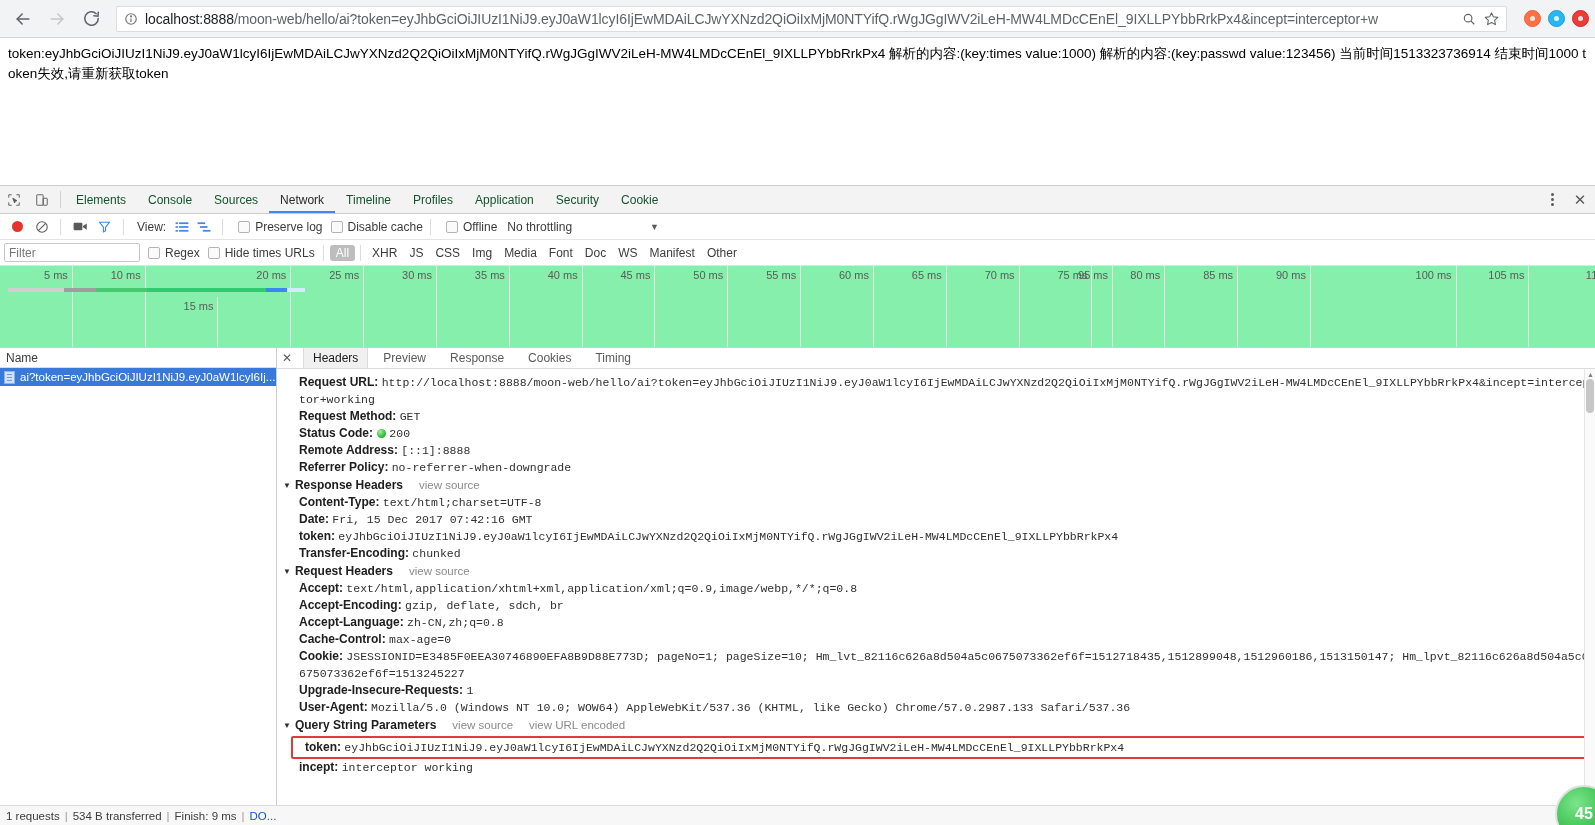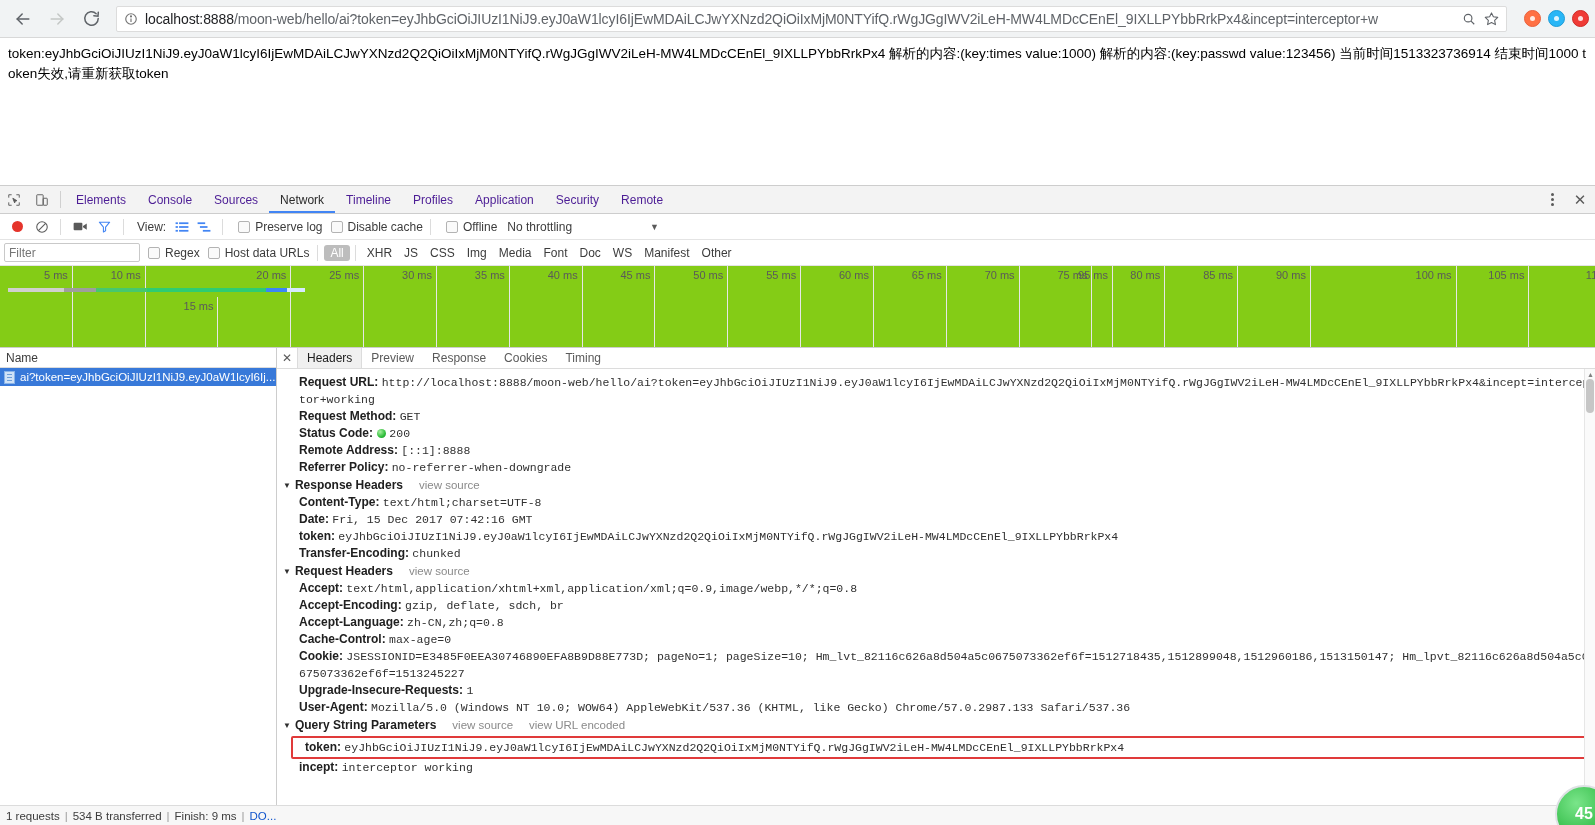--- a/index.html
+++ b/index.html
@@ -82,21 +82,21 @@
     height: 28px; display: flex; align-items: stretch;
     border-bottom: 1px solid #cdcdcd; background: #f3f3f3;
   }
   .dt-iconbtn {
     width: 28px; display:flex; align-items:center; justify-content:center;
     color:#5a5a5a;
   }
   .dt-sep { width:1px; background:#d0d0d0; margin:5px 4px; }
   .dt-tab {
     padding: 0 11px; display:flex; align-items:center;
-    font-size: 12px; color:#4c1d95; white-space:nowrap;
+    font-size: 12px; color:#14532d; white-space:nowrap;
   }
   .dt-tab.active { color:#2a2a2a; box-shadow: inset 0 -2px 0 #4285f4; }
   .dt-tabbar-right { margin-left:auto; display:flex; align-items:center; }
   .kebab { width: 26px; display:flex; flex-direction:column; align-items:center; justify-content:center; gap:2px; }
   .kebab i { width:3px; height:3px; background:#5a5a5a; border-radius:50%; display:block; }
   .closex { width:30px; display:flex; align-items:center; justify-content:center; color:#5a5a5a; font-size:15px; }
 
   
   .net-toolbar {
     height: 26px; display:flex; align-items:center;
@@ -126,21 +126,21 @@
     background:#fff;
   }
   .ftype {
     font-size:12px; color:#3c3c3c; padding: 1px 6px; border-radius:3px; white-space:nowrap;
   }
   .ftype.active { background:#bdbdbd; color:#fff; }
 
   
   .overview {
     height: 82px; border-bottom: 1px solid #cdcdcd; position: relative;
-    background:#84cc16; overflow:hidden;
+    background:#86efac; overflow:hidden;
   }
   .ov-ruler { position:absolute; top:0; left:0; right:0; height:22px; }
   .ov-tick {
     position:absolute; top:0; height:82px; border-right:1px solid #e6e6e6;
   }
   .ov-tick span {
     position:absolute; right:4px; top:3px; font-size:11px; color:#5a5a5a; white-space:nowrap;
   }
   .ov-band { position:absolute; left:0; height:4px; top:22px; }
   .ov-seg { position:absolute; height:4px; top:0; }
@@ -158,21 +158,21 @@
     margin-right:5px; flex:none; position:relative;
   }
   .doc-ico::before { content:""; position:absolute; top:2px; left:2px; right:2px; height:1px; background:#6f9fd8; box-shadow:0 3px 0 #6f9fd8, 0 6px 0 #6f9fd8; }
 
   .detail { flex:1; display:flex; flex-direction:column; min-width:0; background:#fff; }
   .detail-tabs {
     height:21px; display:flex; align-items:stretch; border-bottom:1px solid #dcdcdc; background:#fff;
   }
   .dtab-x { width:20px; display:flex; align-items:center; justify-content:center; color:#5a5a5a; font-size:12px; }
   .dtab {
-    padding: 0 9px; display:flex; align-items:center; font-size:12px; color:#5a5a5a; white-space:nowrap;
+    padding: 0 9px; display:flex; align-items:center; font-size:12px; color:#5a5a5a; white-space:nowrap;margin-left:6px;
   }
   .dtab.active { background:#f0f0f0; color:#202020; border-left:1px solid #dcdcdc; border-right:1px solid #dcdcdc; }
 
   .detail-body {
     flex:1; overflow:hidden; position:relative;
     padding: 5px 0 0 0; font-size: 12px; color:#202020;
   }
   .hgroup { margin-bottom: 1px; }
   .grp-title {
     display:flex; align-items:center; font-weight:bold; font-size:12px;
@@ -304,21 +304,21 @@
       <div class="dt-tab">
           <span>Profiles</span>
         </div>
       <div class="dt-tab">
           <span>Application</span>
         </div>
       <div class="dt-tab">
           <span>Security</span>
         </div>
       <div class="dt-tab">
-          <span>Remote</span>
+          <span>Cookie</span>
         </div>
 
       <div class="dt-tabbar-right">
         <div class="dt-sep"></div>
         <div class="kebab">
             <i></i>
             <i></i>
             <i></i>
           </div>
         <div class="closex">✕</div>
@@ -383,21 +383,21 @@
     </div>
 
     <div class="filter-row">
       <input class="filter-input" type="text" placeholder="Filter" style="">
       <label class="tb-check">
         <span class="cb"></span>
           <span>Regex</span>
       </label>
       <label class="tb-check">
         <span class="cb"></span>
-          <span>Host data URLs</span>
+          <span>Hide times URLs</span>
       </label>
       <div class="vsep" style="margin:0 6px 0 8px;"></div>
       <span class="ftype active">All</span>
       <div class="vsep" style="margin:0 5px;"></div>
       <span class="ftype">XHR</span>
       <span class="ftype">JS</span>
       <span class="ftype">CSS</span>
       <span class="ftype">Img</span>
       <span class="ftype">Media</span>
       <span class="ftype">Font</span>

